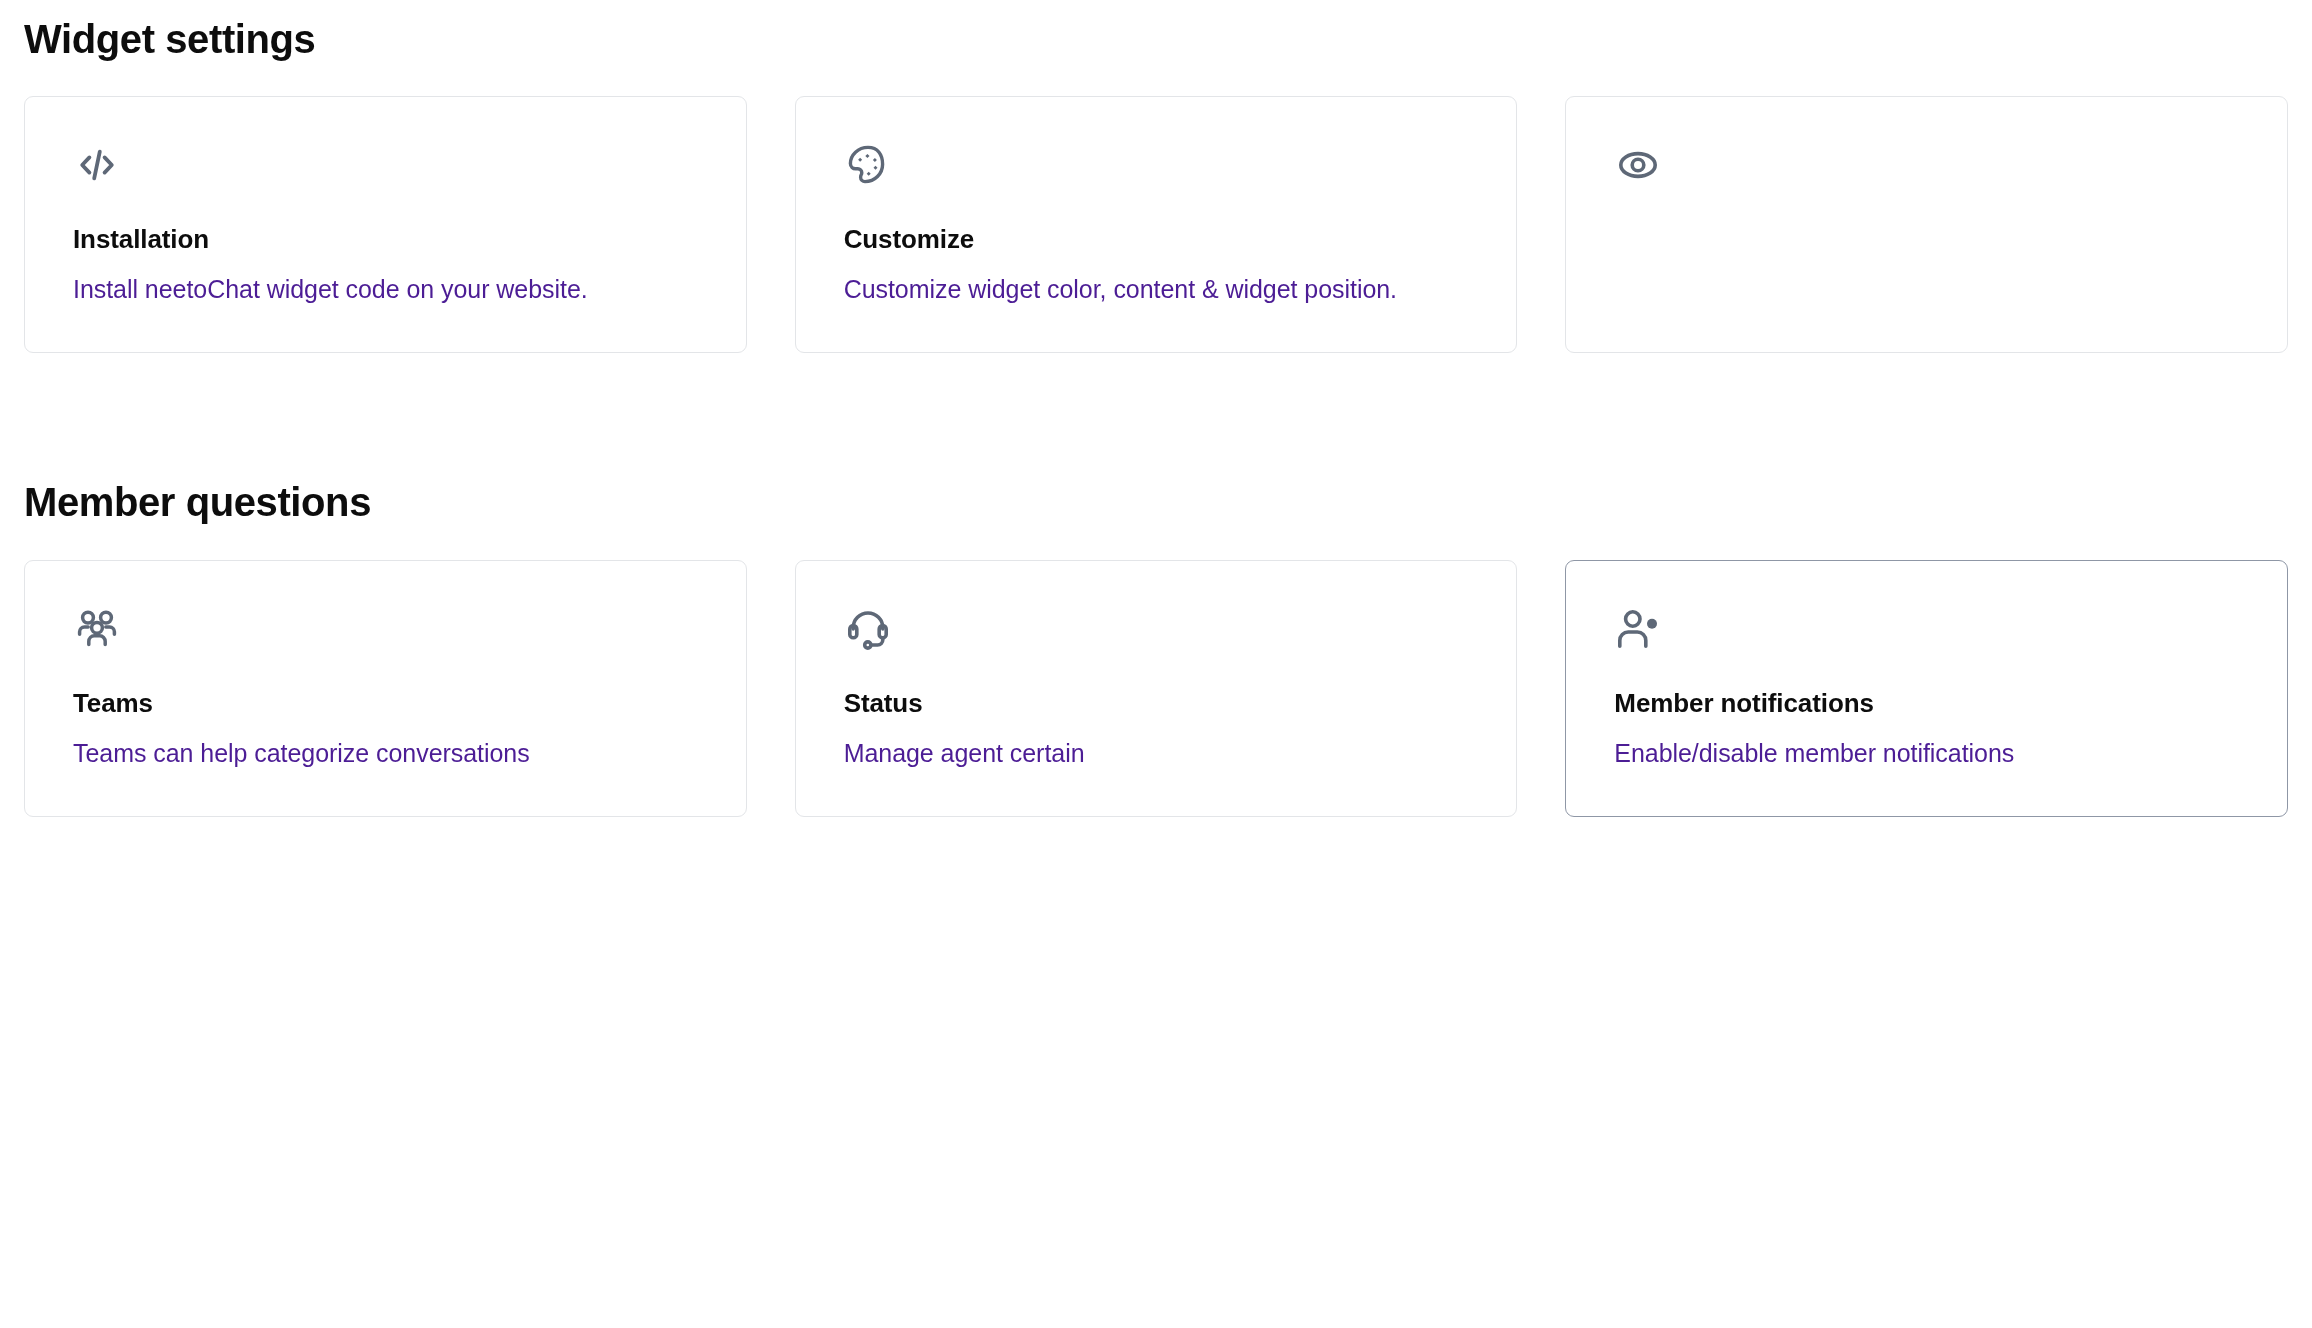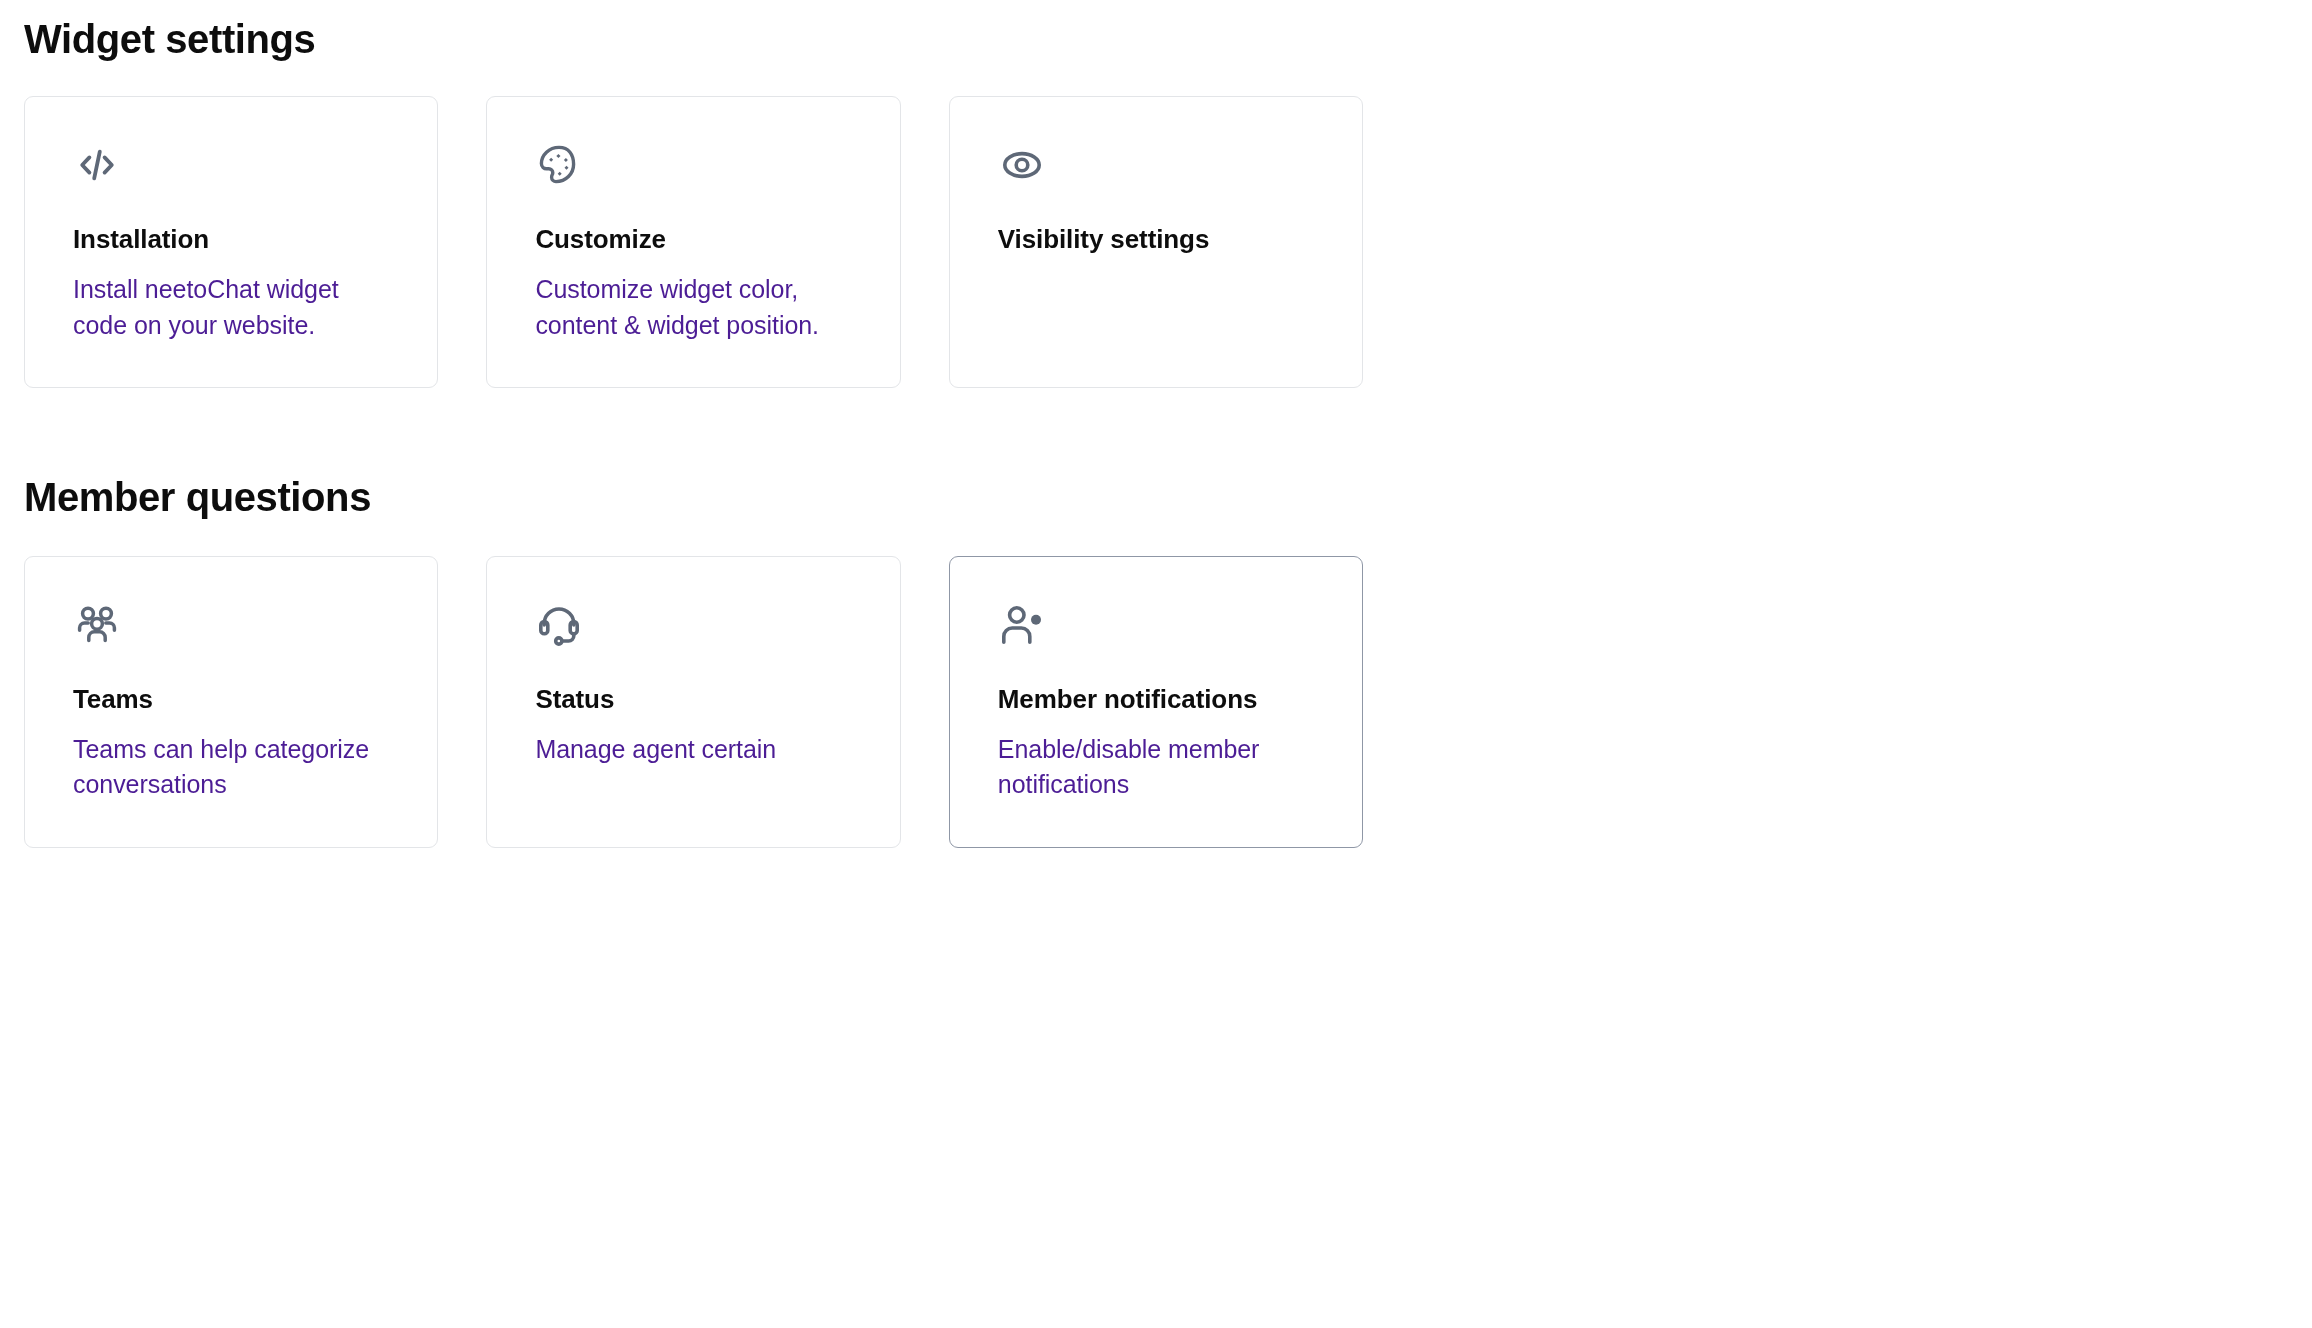--- a/index.html
+++ b/index.html
@@ -28,21 +28,21 @@
     line-height: 1.18;
   }
 
   #widget-section-title { padding-top: 16px; }
   #member-section-title { padding-top: 0px; }
 
   .section { }
 
   .card-grid {
     display: grid;
-    grid-template-columns: repeat(5, 1fr);
+    grid-template-columns: repeat(3, 1fr);
     column-gap: 48px;
     row-gap: 40px;
   }
 
   #widget-grid { margin-top: 33px; }
   #member-grid { margin-top: 34px; }
 
   .card {
     background: #ffffff;
     border: 1.5px solid #e3e5e8;
@@ -126,21 +126,20 @@
       </div>
 
 
       <div class="card">
         <span class="card-icon">
           <svg viewBox="0 0 24 24" fill="none" stroke="currentColor" stroke-width="1.8" stroke-linecap="round" stroke-linejoin="round">
             <ellipse cx="12" cy="12" rx="8.6" ry="5.7"></ellipse>
             <circle cx="12" cy="12" r="2.9"></circle>
           </svg>
         </span>
-        <div class="card-title">Visibility settings</div>
       </div>
 
       <div></div>
       <div></div>
 
     </div>
   </section>
 
   <section class="section">
     <h2 class="section-title" id="member-section-title">Member questions</h2>

